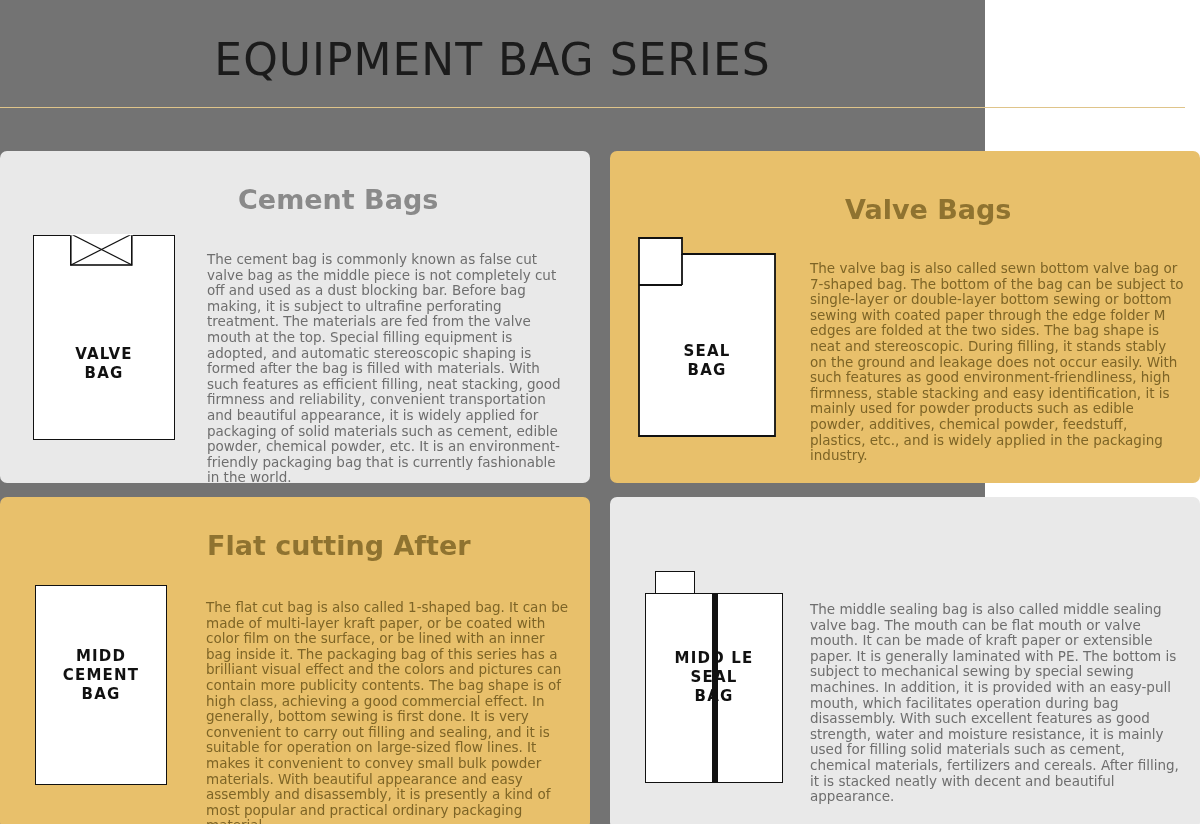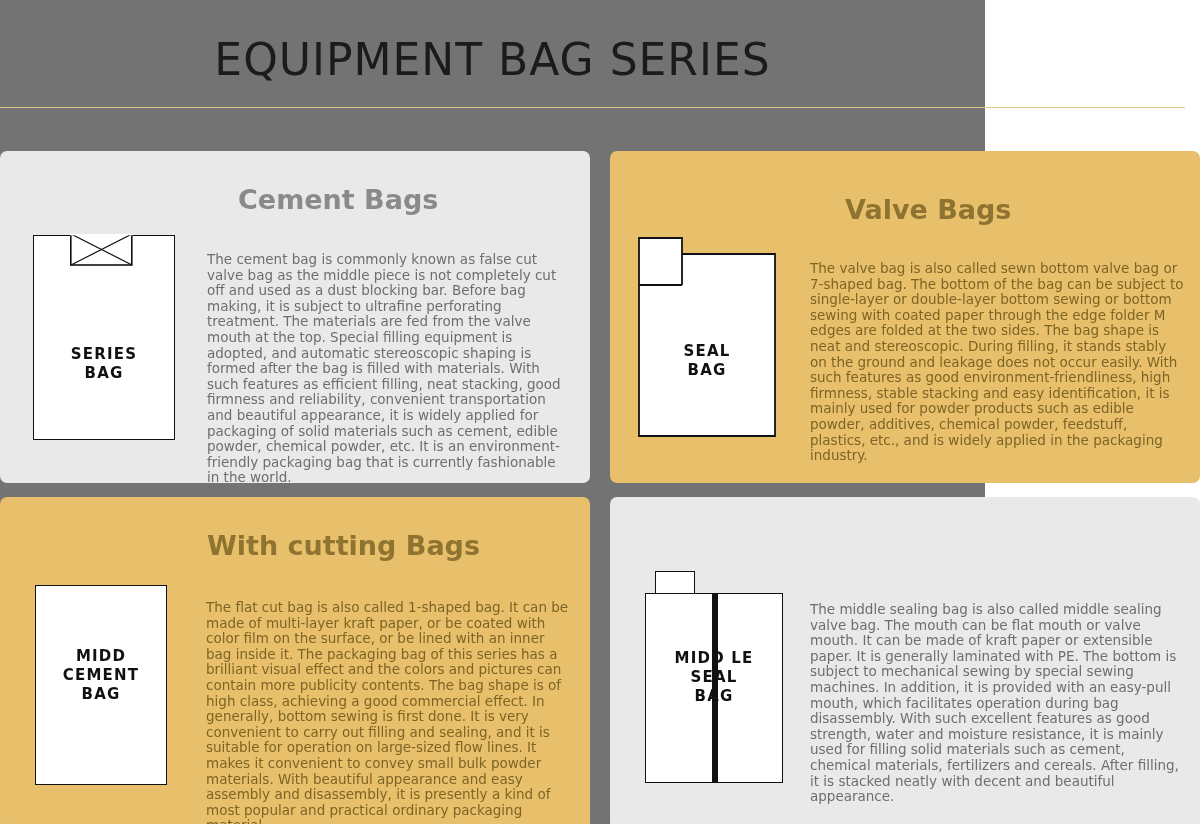--- a/index.html
+++ b/index.html
@@ -145,21 +145,21 @@
 
       <div class="fig" id="fig-cement">
         <div class="outline"></div>
         <svg style="position:absolute; left:37px; top:-1px;" width="63" height="33">
           <rect x="0.8" y="-2" width="61" height="33" fill="#ffffff" stroke="#111111" stroke-width="1.6"></rect>
           <line x1="1" y1="0" x2="62" y2="31" stroke="#111111" stroke-width="1.2"></line>
           <line x1="62" y1="0" x2="1" y2="31" stroke="#111111" stroke-width="1.2"></line>
           <line x1="0" y1="0" x2="63" y2="0" stroke="#ffffff" stroke-width="2.4"></line>
         </svg>
         <div class="label">
-          <span>SERIES</span><br>
+          <span>VALVE</span><br>
           <span>BAG</span>
         </div>
       </div>
 
       <div class="card-body" style="left:207px; top:101px; width:360px;">The cement bag is commonly known as false cut valve bag as the middle piece is not completely cut off and used as a dust blocking bar. Before bag making, it is subject to ultrafine perforating treatment. The materials are fed from the valve mouth at the top. Special filling equipment is adopted, and automatic stereoscopic shaping is formed after the bag is filled with materials. With such features as efficient filling, neat stacking, good firmness and reliability, convenient transportation and beautiful appearance, it is widely applied for packaging of solid materials such as cement, edible powder, chemical powder, etc. It is an environment-friendly packaging bag that is currently fashionable in the world.</div>
     </div>
 
     <div class="card gold">
       <div class="card-title" style="left:235px; top:33px;margin-top:10px;">Valve Bags</div>
 
@@ -172,21 +172,21 @@
         <div class="label">
           <span>SEAL</span><br>
           <span>BAG</span>
         </div>
       </div>
 
       <div class="card-body" style="left:200px; top:110px; width:375px;">The valve bag is also called sewn bottom valve bag or 7-shaped bag. The bottom of the bag can be subject to single-layer or double-layer bottom sewing or bottom sewing with coated paper through the edge folder M edges are folded at the two sides. The bag shape is neat and stereoscopic. During filling, it stands stably on the ground and leakage does not occur easily. With such features as good environment-friendliness, high firmness, stable stacking and easy identification, it is mainly used for powder products such as edible powder, additives, chemical powder, feedstuff, plastics, etc., and is widely applied in the packaging industry.</div>
     </div>
 
     <div class="card gold">
-      <div class="card-title" style="left:207px; top:33px;">With cutting Bags</div>
+      <div class="card-title" style="left:207px; top:33px;">Flat cutting After</div>
 
       <div class="fig" id="fig-flat">
         <div class="outline"></div>
         <div class="label">
           <span>MIDD</span><br>
           <span>CEMENT</span><br>
           <span>BAG</span>
         </div>
       </div>
 

